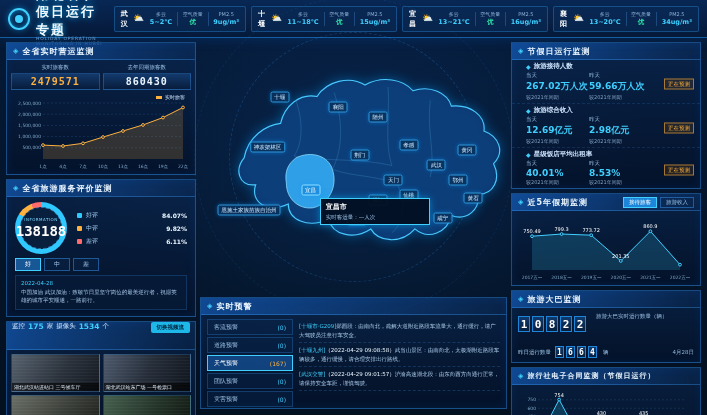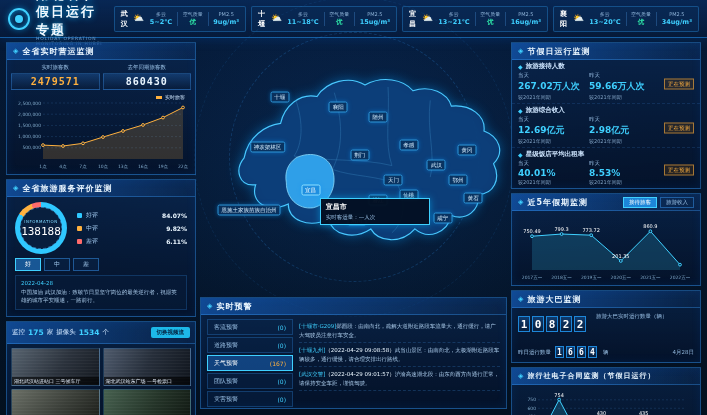--- a/index.html
+++ b/index.html
@@ -62,35 +62,35 @@
   .chart-legend i{width:6px;height:3px;background:#ffb13f;display:inline-block}
   
   .eval-body{display:flex;gap:10px;align-items:center;padding:5px 8px 2px}
   .gauge-wrap{position:relative;width:52px;height:52px;flex:none}
   .gauge{width:52px;height:52px;border-radius:50%;
     background:conic-gradient(#2fc8ff 0deg 303deg,#ffb13f 303deg 338deg,#ff6b6b 338deg 360deg)}
   .gauge::after{content:"";position:absolute;inset:5px;border-radius:50%;background:#081f3e;
     border:1px dashed rgba(90,180,255,.45)}
   .gauge-text{position:absolute;inset:0;z-index:1;display:flex;flex-direction:column;justify-content:center;align-items:center;gap:1px}
   .gauge-label{font-size:4px;color:#7fd8ff;letter-spacing:.5px}
-  .gauge-value{font-size:11px;font-weight:normal;color:#fff;font-family:"DejaVu Sans Mono","Liberation Mono",monospace}
+  .gauge-value{font-size:14px;font-weight:bold;color:#fff;font-family:"DejaVu Sans Mono","Liberation Mono",monospace}
   .ev-legend{flex:1}
   .ev-row{display:flex;align-items:center;gap:4px;font-size:6px;color:#9cc3e8;margin:4px 0}
   .dot{width:5px;height:5px;border-radius:1px;flex:none}
   .d-cyan{background:#2fc8ff}.d-orange{background:#ffb13f}.d-red{background:#ff6b6b}
   .ev-val{margin-left:auto;color:#eaf6ff;font-weight:bold}
   .ev-tabs{display:flex;gap:3px;padding:2px 8px 0}
   .ev-tab{font-size:6px;padding:1px 9px;border:1px solid rgba(60,160,255,.45);color:#9cc3e8;
     background:rgba(10,40,80,.4);cursor:pointer}
   .ev-tab.active{background:rgba(40,140,230,.55);color:#fff;border-color:#3fd0ff}
   .comment{margin:4px 8px 6px;padding:4px 5px;background:rgba(8,30,60,.55);border:1px solid rgba(40,120,200,.3)}
   .c-date{font-size:5.5px;color:#3fd0ff;margin-bottom:2px}
   .c-text{font-size:5.5px;color:#a9c9e8;line-height:1.5}
   
-  .vid-h{display:flex;align-items:center;gap:3px;height:22px;padding:0 5px;
+  .vid-h{display:flex;align-items:flex-start;gap:3px;height:28px;padding:0 5px;
     background:linear-gradient(90deg,rgba(24,110,220,.5),rgba(24,110,220,.04));
     border-bottom:1px solid rgba(60,160,255,.35);font-size:6.5px;color:#cfe6ff}
   .vid-h b{color:#3fd0ff;font-size:7.5px}
   .vid-btn{margin-left:auto;font-size:5.5px;font-weight:bold;color:#04233f;background:#1db8e8;
     padding:2px 6px;border-radius:2px;border:none;cursor:pointer}
   .vid-grid{display:grid;grid-template-columns:1fr 1fr;gap:3px;padding:4px}
   .vid{height:38px;position:relative;overflow:hidden;border:1px solid rgba(60,160,255,.25)}
   .vid::after{content:"";position:absolute;inset:0;
     background:repeating-linear-gradient(0deg,rgba(255,255,255,.035) 0 1px,transparent 1px 3px)}
   .vid:nth-child(1){background:linear-gradient(125deg,#57636f,#2b323c 55%,#141920)}
@@ -121,21 +121,21 @@
     border:1px solid rgba(50,140,230,.3);background:rgba(10,40,80,.35);padding:2.5px 6px;cursor:pointer}
   .warn-tab .cnt{color:#3fd0ff}
   .warn-tab.active{background:rgba(30,120,220,.45);color:#fff;border-color:#3fd0ff}
   .warn-tab.active .cnt{color:#ffb13f}
   .warn-list{flex:1;overflow:hidden}
   .warn-item{font-size:5.5px;color:#a9c9e8;line-height:1.55;padding:3px 0;
     border-bottom:1px dashed rgba(60,140,220,.25)}
   .warn-item .src{color:#3fd0ff}
   .warn-item .tm{color:#eaf6ff}
   
-  .sec{padding:2px 6px 3px;border-bottom:1px dashed rgba(60,140,220,.18);position:relative}
+  .sec{padding:2px 14px 3px;border-bottom:1px dashed rgba(60,140,220,.18);position:relative}
   .sec:last-child{border-bottom:none}
   .sec-h{display:flex;align-items:center;gap:3px;font-size:6.5px;font-weight:bold;color:#cfe6ff}
   .sec-h i{font-style:normal;color:#3fd0ff;font-size:6px}
   .sec-grid{display:flex;margin-top:1px;padding-right:34px}
   .sec-col{flex:1}
   .k{font-size:5.5px;color:#8fb4d9}
   .v{font-size:9px;font-weight:bold;color:#3fd0ff;margin:1px 0}
   .n{font-size:5px;color:#7fa0c2}
   .badge{position:absolute;right:6px;top:55%;transform:translateY(-50%);font-size:5.5px;color:#ffb13f;
     border:1px solid rgba(255,177,63,.6);padding:1px 3px;background:rgba(120,70,10,.25);white-space:nowrap}

